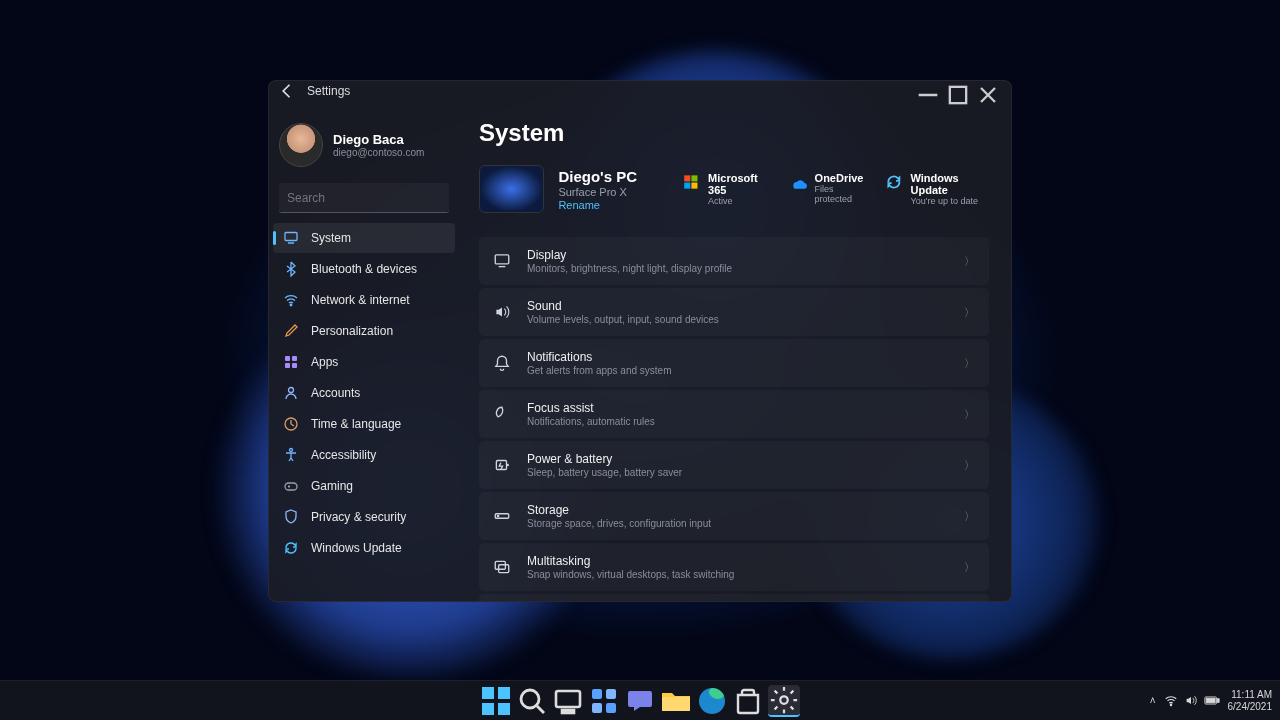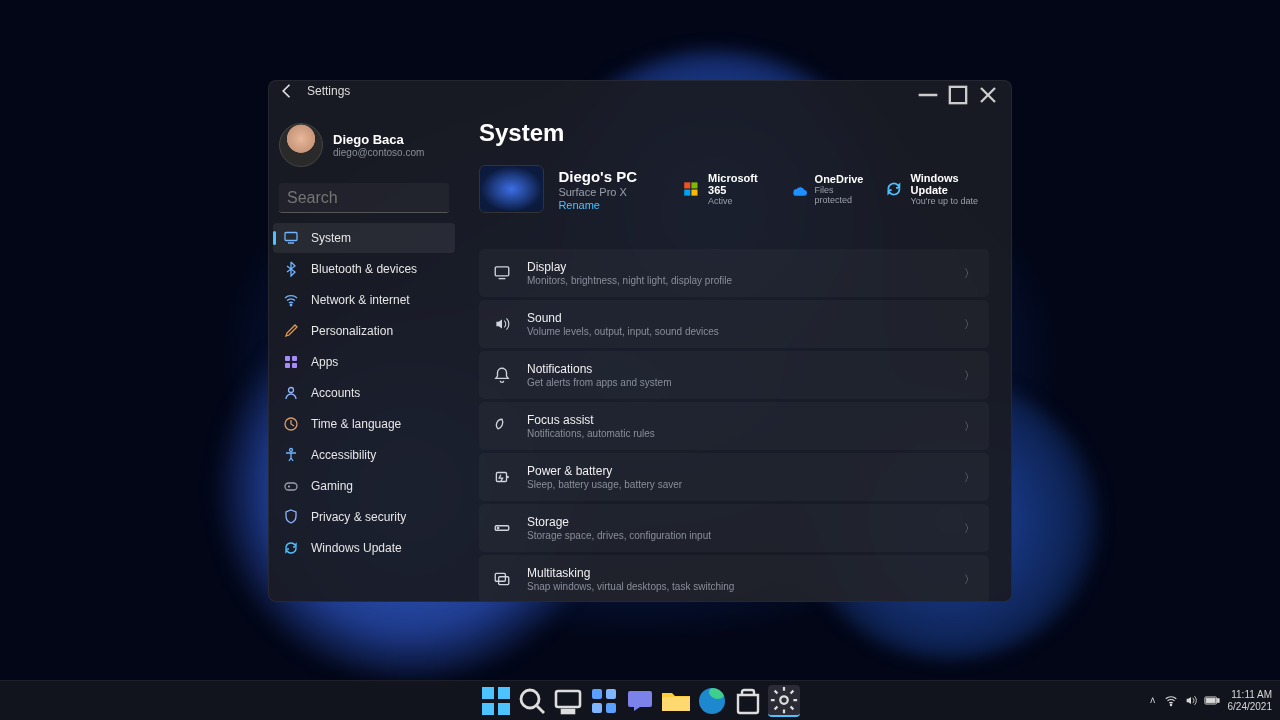--- a/index.html
+++ b/index.html
@@ -16,37 +16,37 @@
 .tb-title{font-size:12px;color:#ddd}
 .tb-right{margin-left:auto;display:flex}
 .tb-btn{width:30px;height:28px;display:flex;align-items:center;justify-content:center;cursor:pointer;color:#ccc}
 .body{flex:1;display:flex;overflow:hidden}
 .sidebar{width:190px;padding:4px 0 10px;display:flex;flex-direction:column}
 .user{display:flex;align-items:center;gap:10px;padding:6px 10px 10px}
 .avatar{width:44px;height:44px;border-radius:50%;background:radial-gradient(circle at 50% 35%,#e8b89a 0%,#c8967a 40%,#2a2a2a 42%);border:1px solid #444}
 .user-name{font-size:13px;font-weight:600}
 .user-email{font-size:10px;color:#8a8f9a}
 .search{margin:6px 10px 10px;height:30px;background:rgba(255,255,255,.04);border-bottom:1px solid #555;border-radius:3px;display:flex;align-items:center;padding:0 8px}
-.search input{flex:1;background:none;border:none;outline:none;color:#fff;font-size:16px}
+.search input{flex:1;background:none;border:none;outline:none;color:#fff;font-size:12px}
 .search-icon{color:#aaa}
 .nav{display:flex;flex-direction:column;gap:1px;padding:0 4px}
 .nav-item{display:flex;align-items:center;gap:12px;height:30px;padding:0 10px;border-radius:4px;cursor:pointer;font-size:12px;color:#e6e6e6;position:relative}
 .nav-item.active{background:rgba(255,255,255,.07)}
 .nav-item.active::before{content:"";position:absolute;left:0;top:8px;bottom:8px;width:3px;background:#4cc2ff;border-radius:2px}
 .nav-icon{width:16px;height:16px;display:flex;align-items:center;justify-content:center}
 .main{flex:1;padding:0 22px 0 20px;overflow-y:auto}
 .main h1{font-size:24px;font-weight:600;margin:6px 0 18px}
-.header-row{display:flex;align-items:center;gap:14px;margin-bottom:36px}
+.header-row{display:flex;align-items:center;gap:14px;margin-bottom:24px}
 .pc-thumb{width:72px;height:48px;border-radius:6px;background:radial-gradient(ellipse at 50% 50%,#3b6fe8 0%,#0b1a3d 70%);border:1px solid #333}
 .pc-info{display:flex;flex-direction:column;gap:1px;min-width:110px}
 .pc-name{font-size:15px;font-weight:600}
 .pc-model{font-size:11px;color:#9aa0ab}
 .pc-rename{font-size:11px;color:#4cc2ff;cursor:pointer}
 .status-group{display:flex;gap:18px;margin-left:auto}
-.status{display:flex;align-items:center;gap:8px;cursor:pointer}
+.status{display:flex;align-items:flex-start;gap:8px;cursor:pointer}
 .status-icon{width:20px;height:20px;display:flex;align-items:center;justify-content:center}
 .status-title{font-size:11px;font-weight:600}
 .status-sub{font-size:9px;color:#9aa0ab}
 .settings-list{display:flex;flex-direction:column;gap:3px}
 .setting{display:flex;align-items:center;gap:16px;height:48px;padding:0 14px;background:rgba(255,255,255,.03);border-radius:5px;cursor:pointer}
 .setting-icon{width:18px;height:18px;color:#d0d4dc;display:flex;align-items:center;justify-content:center}
 .setting-text{flex:1}
 .setting-title{font-size:12px;color:#f0f0f0}
 .setting-sub{font-size:10px;color:#8a8f9a;margin-top:1px}
 .chev{color:#888;font-size:11px}

